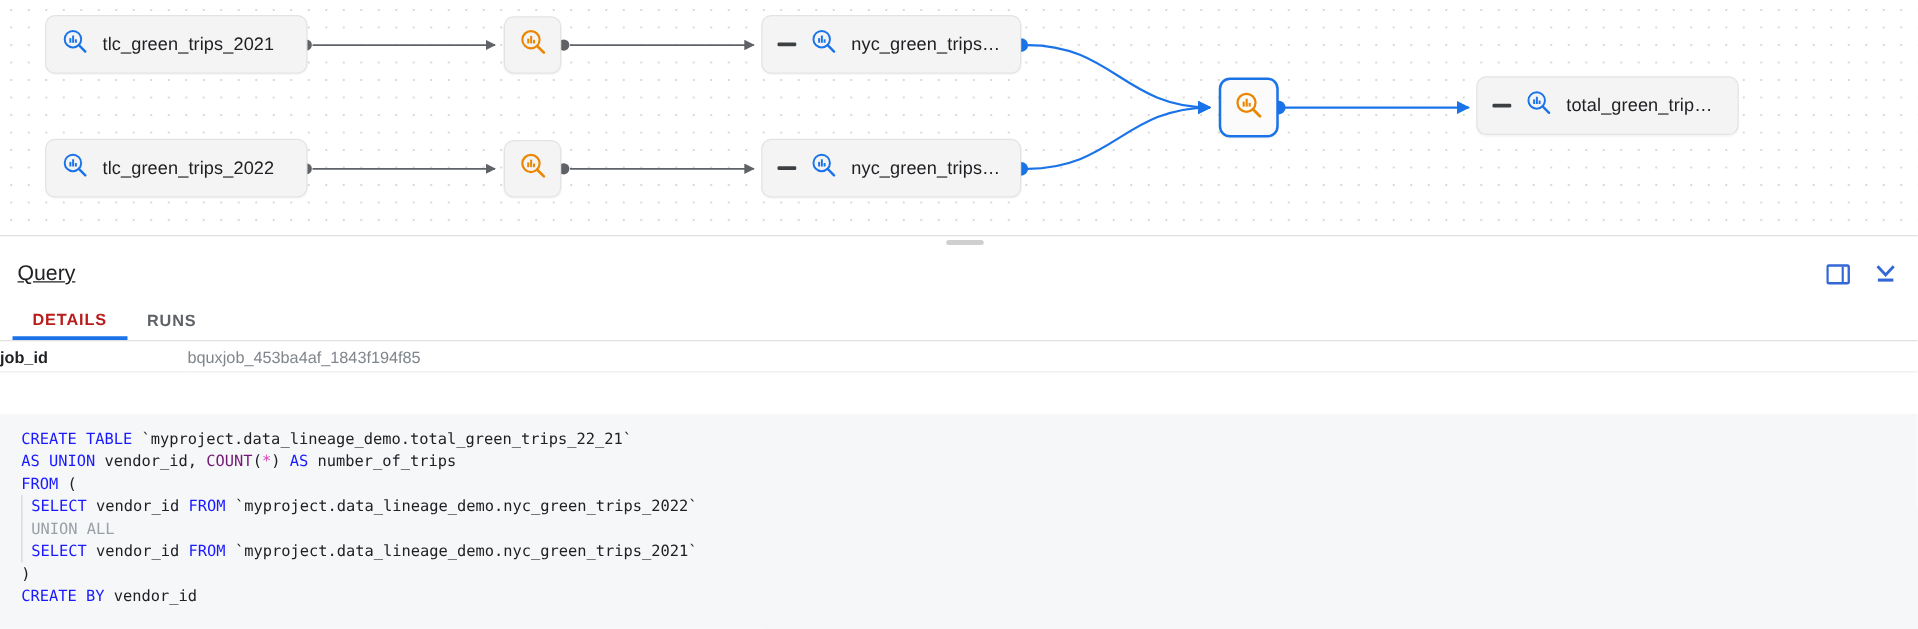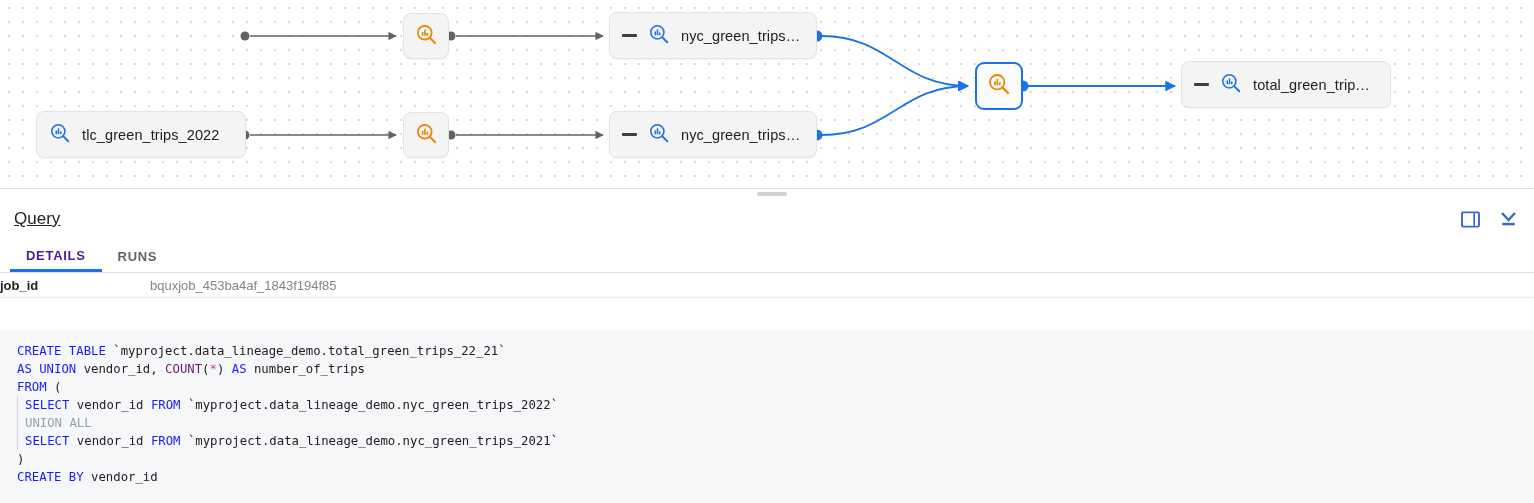--- a/index.html
+++ b/index.html
@@ -156,21 +156,21 @@
     align-items: center;
     padding: 0 16px;
     font-size: 13px;
     font-weight: 600;
     letter-spacing: 0.7px;
     color: #5f6368;
     cursor: pointer;
     box-sizing: border-box;
   }
   .tab.active {
-    color: #4c1d95;
+    color: #b91c1c;
     border-bottom: 3px solid #1a73e8;
   }
 
   
   #details-table {
     width: 1534px;
     border-collapse: collapse;
     table-layout: fixed;
   }
   #details-table td {
@@ -255,20 +255,32 @@
 
     <circle cx="245" cy="36" r="4.5" fill="#5f6368"></circle>
     <circle cx="451" cy="36" r="4.5" fill="#5f6368"></circle>
     <circle cx="245" cy="135" r="4.5" fill="#5f6368"></circle>
     <circle cx="451" cy="135" r="4.5" fill="#5f6368"></circle>
     <circle cx="817" cy="36" r="5.5" fill="#1a73e8"></circle>
     <circle cx="817" cy="135" r="5.5" fill="#1a73e8"></circle>
     <circle cx="1023" cy="86" r="5.5" fill="#1a73e8"></circle>
   </svg>
 
+  <div class="node node-table" id="node-tlc-2021">
+    <span class="glyph">
+      <svg width="22" height="22" viewBox="0 0 24 24">
+        <circle cx="10.2" cy="10.2" r="7.2" fill="none" stroke="#1a73e8" stroke-width="1.7"></circle>
+        <line x1="15.4" y1="15.4" x2="21" y2="21" stroke="#1a73e8" stroke-width="2.1" stroke-linecap="round"></line>
+        <rect x="7.1" y="9.3" width="1.7" height="4" fill="#1a73e8"></rect>
+        <rect x="9.5" y="7.0" width="1.7" height="6.3" fill="#1a73e8"></rect>
+        <rect x="11.9" y="10.3" width="1.7" height="3" fill="#1a73e8"></rect>
+      </svg>
+    </span>
+    <span class="node-label">tlc_green_trips_2021</span>
+  </div>
 
   <div class="node node-table" id="node-tlc-2022">
     <span class="glyph">
       <svg width="22" height="22" viewBox="0 0 24 24">
         <circle cx="10.2" cy="10.2" r="7.2" fill="none" stroke="#1a73e8" stroke-width="1.7"></circle>
         <line x1="15.4" y1="15.4" x2="21" y2="21" stroke="#1a73e8" stroke-width="2.1" stroke-linecap="round"></line>
         <rect x="7.1" y="9.3" width="1.7" height="4" fill="#1a73e8"></rect>
         <rect x="9.5" y="7.0" width="1.7" height="6.3" fill="#1a73e8"></rect>
         <rect x="11.9" y="10.3" width="1.7" height="3" fill="#1a73e8"></rect>
       </svg>

